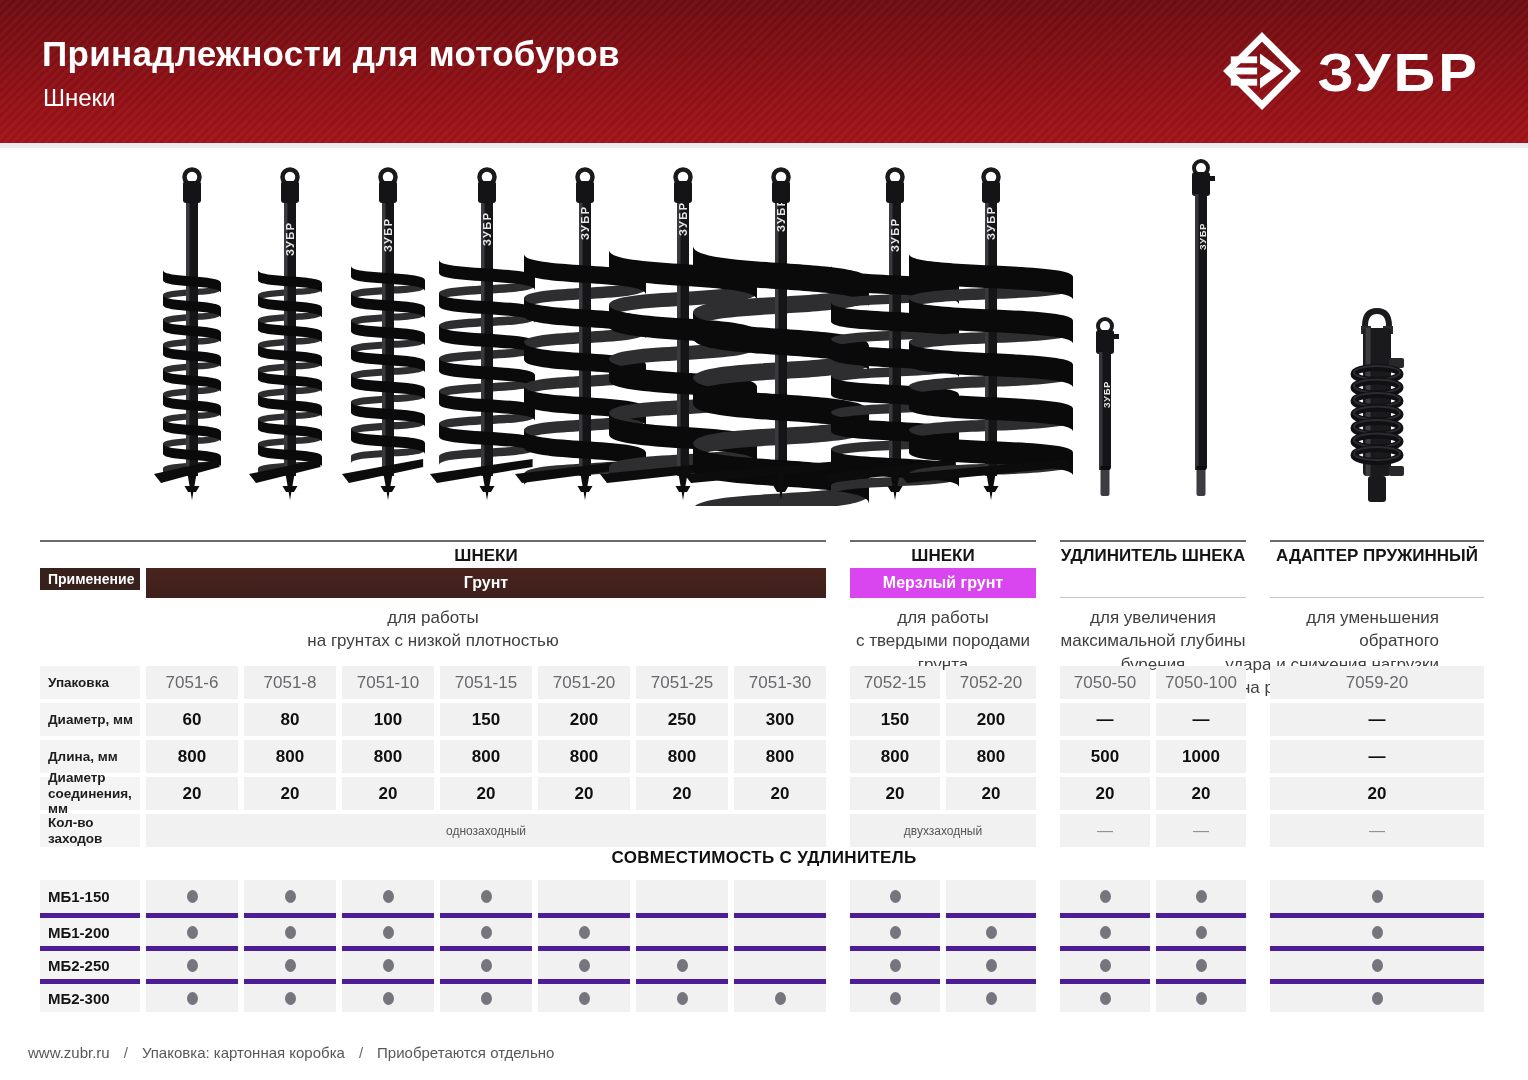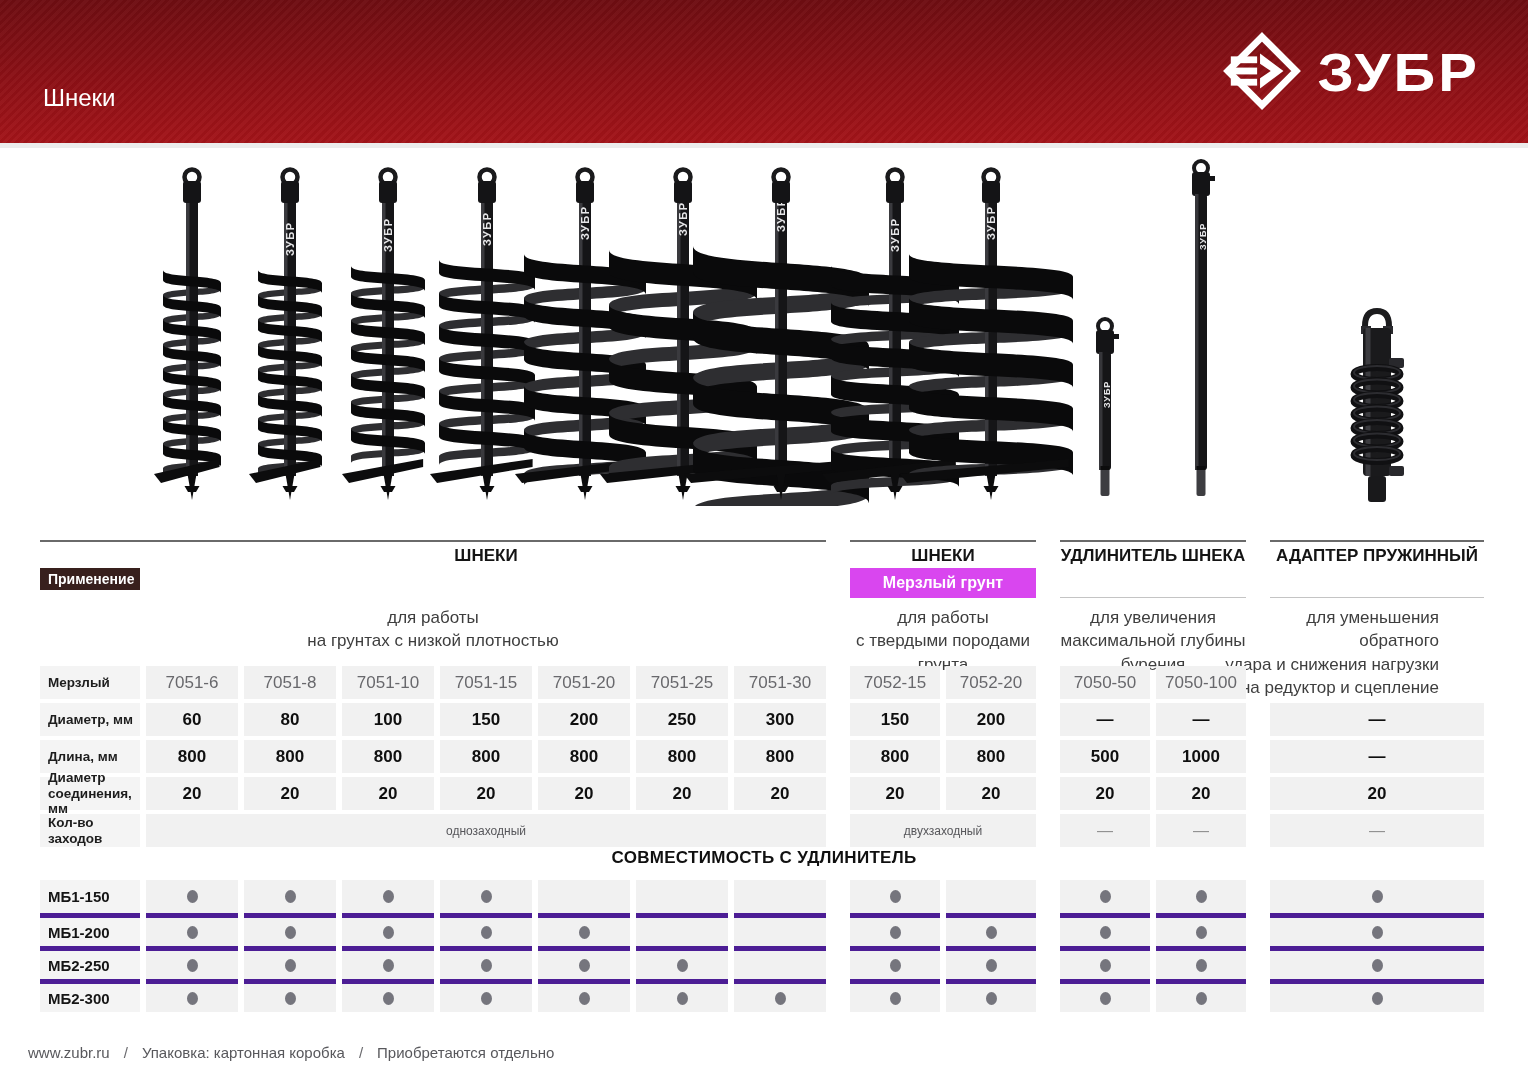--- a/index.html
+++ b/index.html
@@ -51,20 +51,21 @@
   .dot{width:11px;height:13px;border-radius:50%;background:#75757d;}
   
   .footer{position:absolute;left:28px;top:1044px;font-size:15px;color:#58585c;}
   .footer .sl{margin:0 14px;color:#6a6a6e;}
 </style>
 </head>
 <body>
 
 <div class="page">
   <header class="hdr">
+    <div class="hdr-title">Принадлежности для мотобуров</div>
     <div class="hdr-sub">Шнеки</div>
     <div class="brand">
       <span>
         <svg width="78" height="78" viewBox="0 0 80 80">
           <path d="M40 5 L75 40 L40 75 L5 40 Z" fill="none" stroke="#ffffff" stroke-width="7"></path>
           <rect x="8" y="25" width="27" height="7" fill="#ffffff"></rect>
           <rect x="4" y="36.5" width="31" height="7" fill="#ffffff"></rect>
           <rect x="8" y="48" width="27" height="7" fill="#ffffff"></rect>
           <path d="M38 22 L62 40 L38 58 L38 47.5 L49 40 L38 32.5 Z" fill="#ffffff"></path>
         </svg>
@@ -311,38 +312,39 @@
     <ellipse cx="38" cy="134" rx="23" ry="6.5" fill="none" stroke="#2c2c30" stroke-width="2"></ellipse>
             <ellipse cx="38" cy="149" rx="23" ry="6.5" fill="none" stroke="#101012" stroke-width="7"></ellipse>
     <ellipse cx="38" cy="147.5" rx="23" ry="6.5" fill="none" stroke="#2c2c30" stroke-width="2"></ellipse>
     <rect x="50" y="160" width="15" height="10" rx="2" fill="#28282c"></rect>
     <rect x="29" y="170" width="18" height="26" rx="3" fill="#19191b"></rect>
   </svg></div>
       </div>
     <div class="heads" id="heads">
         <div class="topline" style="left: 0px; width: 786px;"></div>
         <div class="sec-title" style="left: 106px; width: 680px;">ШНЕКИ</div>
+        <div class="badge maroon" style="left: 106px; width: 680px;">Грунт</div>
         <div class="app-label">Применение</div>
         <div class="sec-desc" style="left: 0px; width: 786px;">для работы<br>на грунтах с низкой плотностью</div>
         <div class="topline" style="left: 810px; width: 186px;"></div>
         <div class="sec-title" style="left: 810px; width: 186px;">ШНЕКИ</div>
         <div class="badge gray" style="left: 810px; width: 186px;">Мерзлый грунт</div>
         <div class="sec-desc" style="left: 810px; width: 186px;">для работы<br>с твердыми породами<br>грунта</div>
         <div class="topline" style="left: 1020px; width: 186px;"></div>
         <div class="sec-title" style="left: 1020px; width: 186px;">УДЛИНИТЕЛЬ ШНЕКА</div>
         <div class="underline" style="left: 1020px; width: 186px;"></div>
         <div class="sec-desc" style="left: 1020px; width: 186px;">для увеличения<br>максимальной глубины<br>бурения</div>
         <div class="topline" style="left: 1230px; width: 214px;"></div>
         <div class="sec-title" style="left: 1230px; width: 214px;">АДАПТЕР ПРУЖИННЫЙ</div>
         <div class="underline" style="left: 1230px; width: 214px;"></div>
         <div class="sec-desc" style="left: 1185px; width: 214px; text-align: right;">для уменьшения обратного<br>удара и снижения нагрузки<br>на редуктор и сцепление</div>
       </div>
     <div class="grid" id="spec" style="top: 518px; grid-auto-rows: 33px; row-gap: 4px; grid-template-columns: 100px 6px 92px 6px 92px 6px 92px 6px 92px 6px 92px 6px 92px 6px 92px 24px 90px 6px 90px 24px 90px 6px 90px 24px 214px;">
         <div class="cell lab" style="grid-area: 1 / 1;">
-          <span>Мерзлый</span>
+          <span>Упаковка</span>
         </div>
         <div class="cell v-art" style="grid-area: 1 / 3;">
           <span>7051-6</span>
         </div>
         <div class="cell v-art" style="grid-area: 1 / 5;">
           <span>7051-8</span>
         </div>
         <div class="cell v-art" style="grid-area: 1 / 7;">
           <span>7051-10</span>
         </div>
@@ -362,20 +364,23 @@
           <span>7052-15</span>
         </div>
         <div class="cell v-art" style="grid-area: 1 / 19;">
           <span>7052-20</span>
         </div>
         <div class="cell v-art" style="grid-area: 1 / 21;">
           <span>7050-50</span>
         </div>
         <div class="cell v-art" style="grid-area: 1 / 23;">
           <span>7050-100</span>
+        </div>
+        <div class="cell v-art" style="grid-area: 1 / 25;">
+          <span>7059-20</span>
         </div>
         <div class="cell lab" style="grid-area: 2 / 1;">
           <span>Диаметр, мм</span>
         </div>
         <div class="cell v-bold" style="grid-area: 2 / 3;">
           <span>60</span>
         </div>
         <div class="cell v-bold" style="grid-area: 2 / 5;">
           <span>80</span>
         </div>

